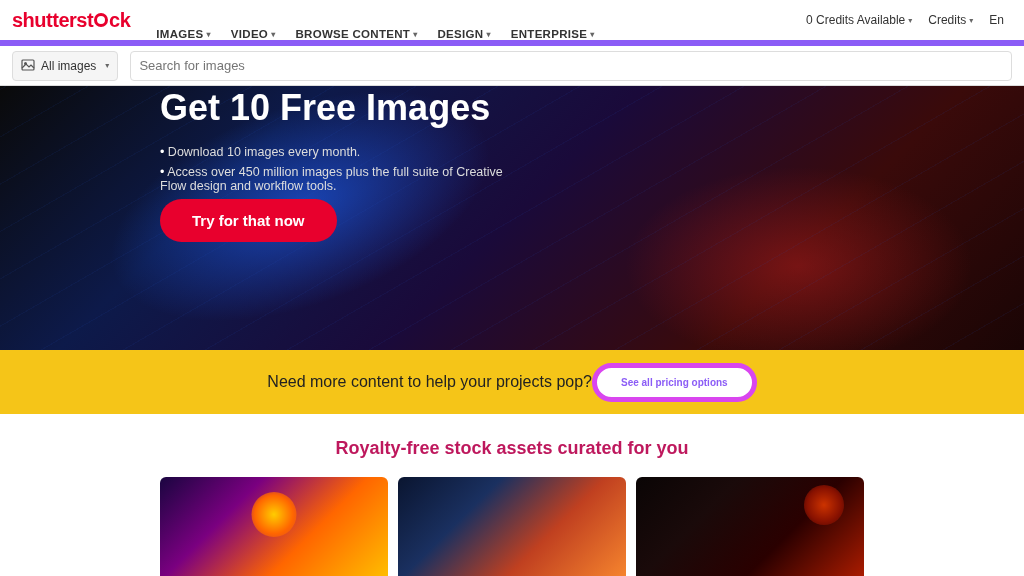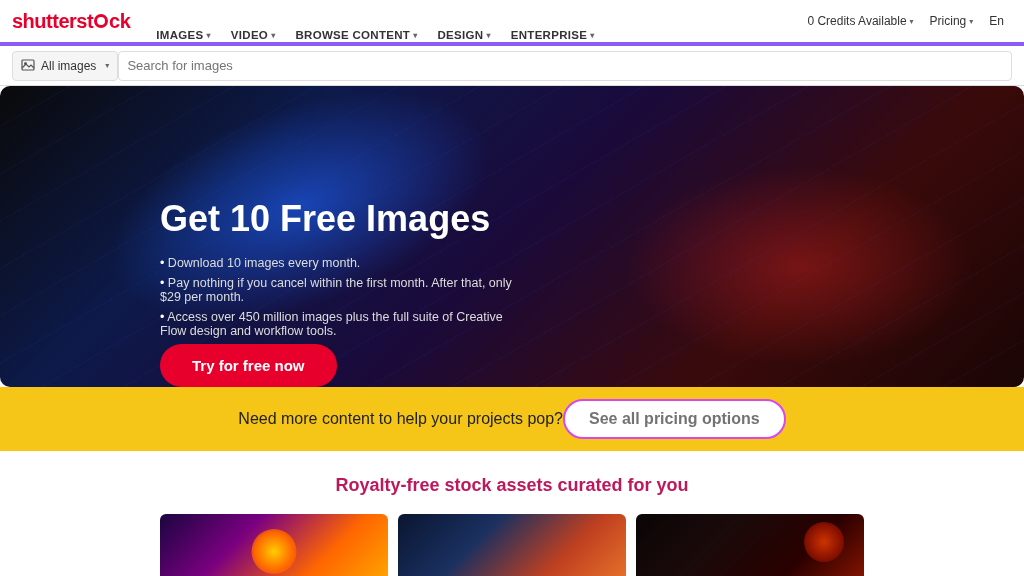--- a/index.html
+++ b/index.html
@@ -4,21 +4,21 @@
   <style>
     * { margin: 0; padding: 0; box-sizing: border-box; }
     body { font-family: Arial, sans-serif; width: 1024px; overflow-x: hidden; background: #fff; }
 
     
     .navbar {
       display: flex;
       align-items: center;
       height: 46px;
       background: #fff;
-      border-bottom: 4px solid #8b5cf6;
+      border-bottom: 6px solid #8b5cf6;
       padding: 0 12px;
       gap: 0;
     }
     .logo {
       display: flex;
       align-items: center;
       margin-right: 16px;
       flex-shrink: 0;
     }
     .logo-text {
@@ -80,21 +80,21 @@
     }
 
     
     .search-bar {
       display: flex;
       align-items: center;
       height: 40px;
       background: #fff;
       border-bottom: 1px solid #ddd;
       padding: 0 12px;
-      gap: 0;
+      gap: 12px;
     }
     .search-type-selector {
       display: flex;
       align-items: center;
       background: #f5f5f5;
       border: 1px solid #ddd;
       border-radius: 4px;
       padding: 4px 8px;
       font-size: 12px;
       color: #333;
@@ -118,26 +118,25 @@
       font-size: 13px;
       color: #7f1d1d;
       width: 100%;
       background: transparent;
     }
 
     
     .hero {
       position: relative;
       width: 1024px;
-      height: 301px;
+      height: 264px;
       background: linear-gradient(135deg, #0a0a0a 0%, #0d1a4a 25%, #1a0a3a 50%, #3a0a0a 75%, #1a0505 100%);
       overflow: hidden;
       display: flex;
-      align-items: flex-end;
-      border-radius: 10px;
+      align-items: flex-start;
     }
     .hero-bg-glow-blue {
       position: absolute;
       top: 20px;
       left: 100px;
       width: 400px;
       height: 200px;
       background: radial-gradient(ellipse, rgba(30,100,255,0.6) 0%, transparent 70%);
       transform: rotate(-20deg);
       pointer-events: none;
@@ -209,26 +208,26 @@
       height: 64px;
       padding: 0 40px;
     }
     .promo-text {
       font-size: 16px;
       font-weight: 500;
       color: #222;
     }
     .promo-btn {
       background: #fff;
-      border: 2px solid #d946ef;
+      border: 5px solid #d946ef;
       border-radius: 24px;
       padding: 9px 24px;
-      font-size: 16px;
+      font-size: 10px;
       font-weight: 600;
-      color: #737373;
+      color: #8b5cf6;
       cursor: pointer;
       white-space: nowrap;
     }
 
     
     .curated-section {
       padding: 24px 160px 0;
     }
     .curated-title {
       font-size: 18px;
@@ -321,21 +320,21 @@
       <span>ENTERPRISE</span>
       <span class="nav-chevron">▾</span>
     </div>
   </div>
   <div class="nav-right">
     <div class="nav-right-item">
       <span>0 Credits Available</span>
       <span class="nav-chevron">▾</span>
     </div>
     <div class="nav-right-item">
-      <span>Pricing</span>
+      <span>Credits</span>
       <span class="nav-chevron">▾</span>
     </div>
     <div class="nav-right-item">
       <span>En</span>
     </div>
   </div>
 </nav>
 
 <div class="search-bar">
   <div class="search-type-selector">
@@ -353,24 +352,23 @@
 </div>
 
 <section class="hero">
   <div class="hero-bg-glow-blue"></div>
   <div class="hero-bg-glow-red"></div>
   <div class="hero-bg-lines"></div>
   <div class="hero-content">
     <h1 class="hero-title">Get 10 Free Images</h1>
     <ul class="hero-bullets">
       <li>Download 10 images every month.</li>
-      <li>Pay nothing if you cancel within the first month. After that, only $29 per month.</li>
       <li>Access over 450 million images plus the full suite of Creative Flow design and workflow tools.</li>
     </ul>
-    <button class="try-btn">Try for free now</button>
+    <button class="try-btn">Try for that now</button>
   </div>
 </section>
 
 <div class="promo-banner">
   <span class="promo-text">Need more content to help your projects pop?</span>
   <button class="promo-btn">See all pricing options</button>
 </div>
 
 <section class="curated-section">
   <h2 class="curated-title">Royalty-free stock assets curated for you</h2>

